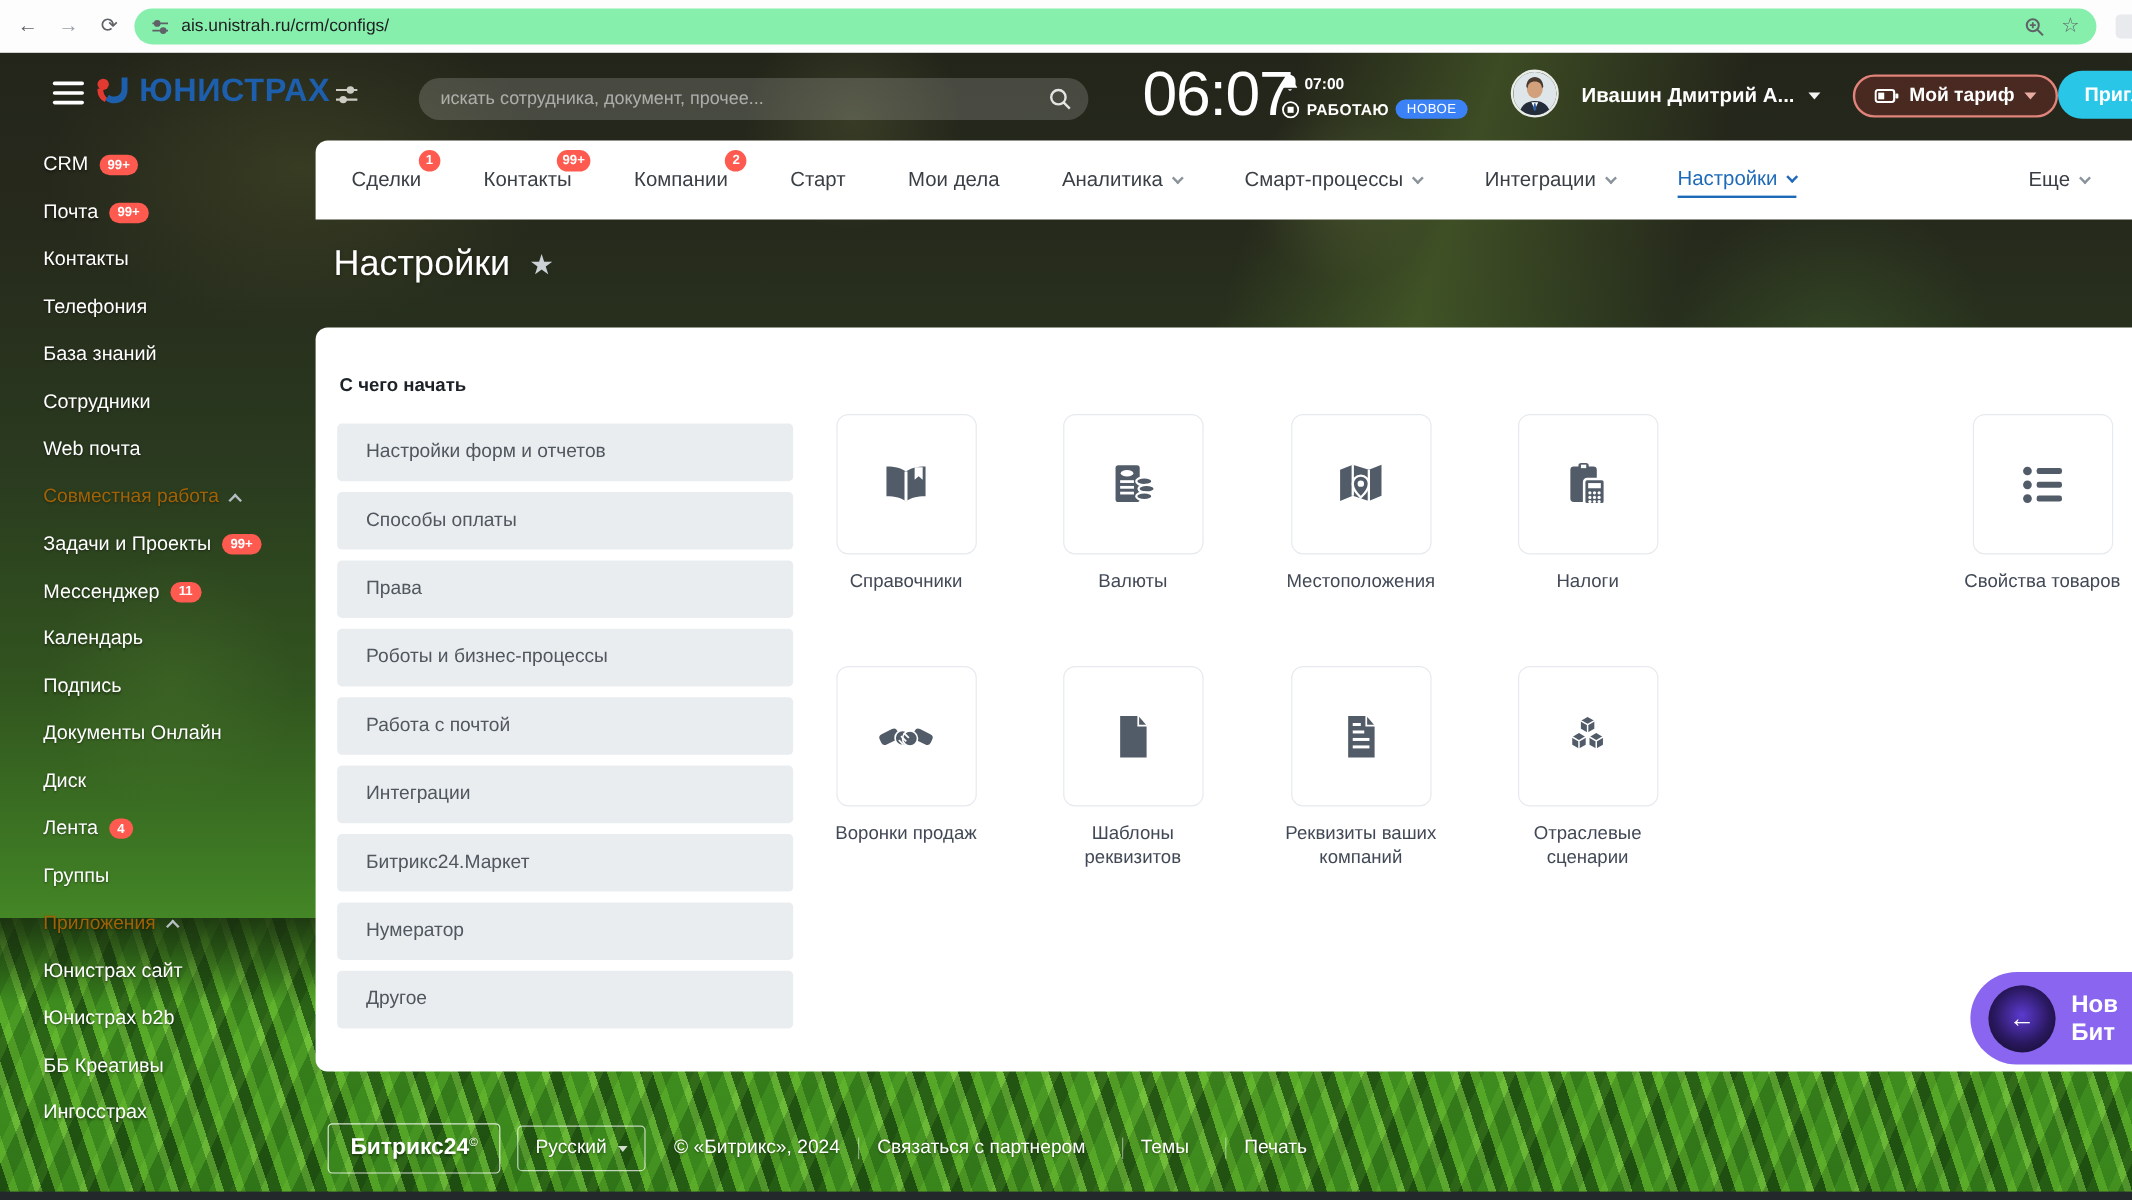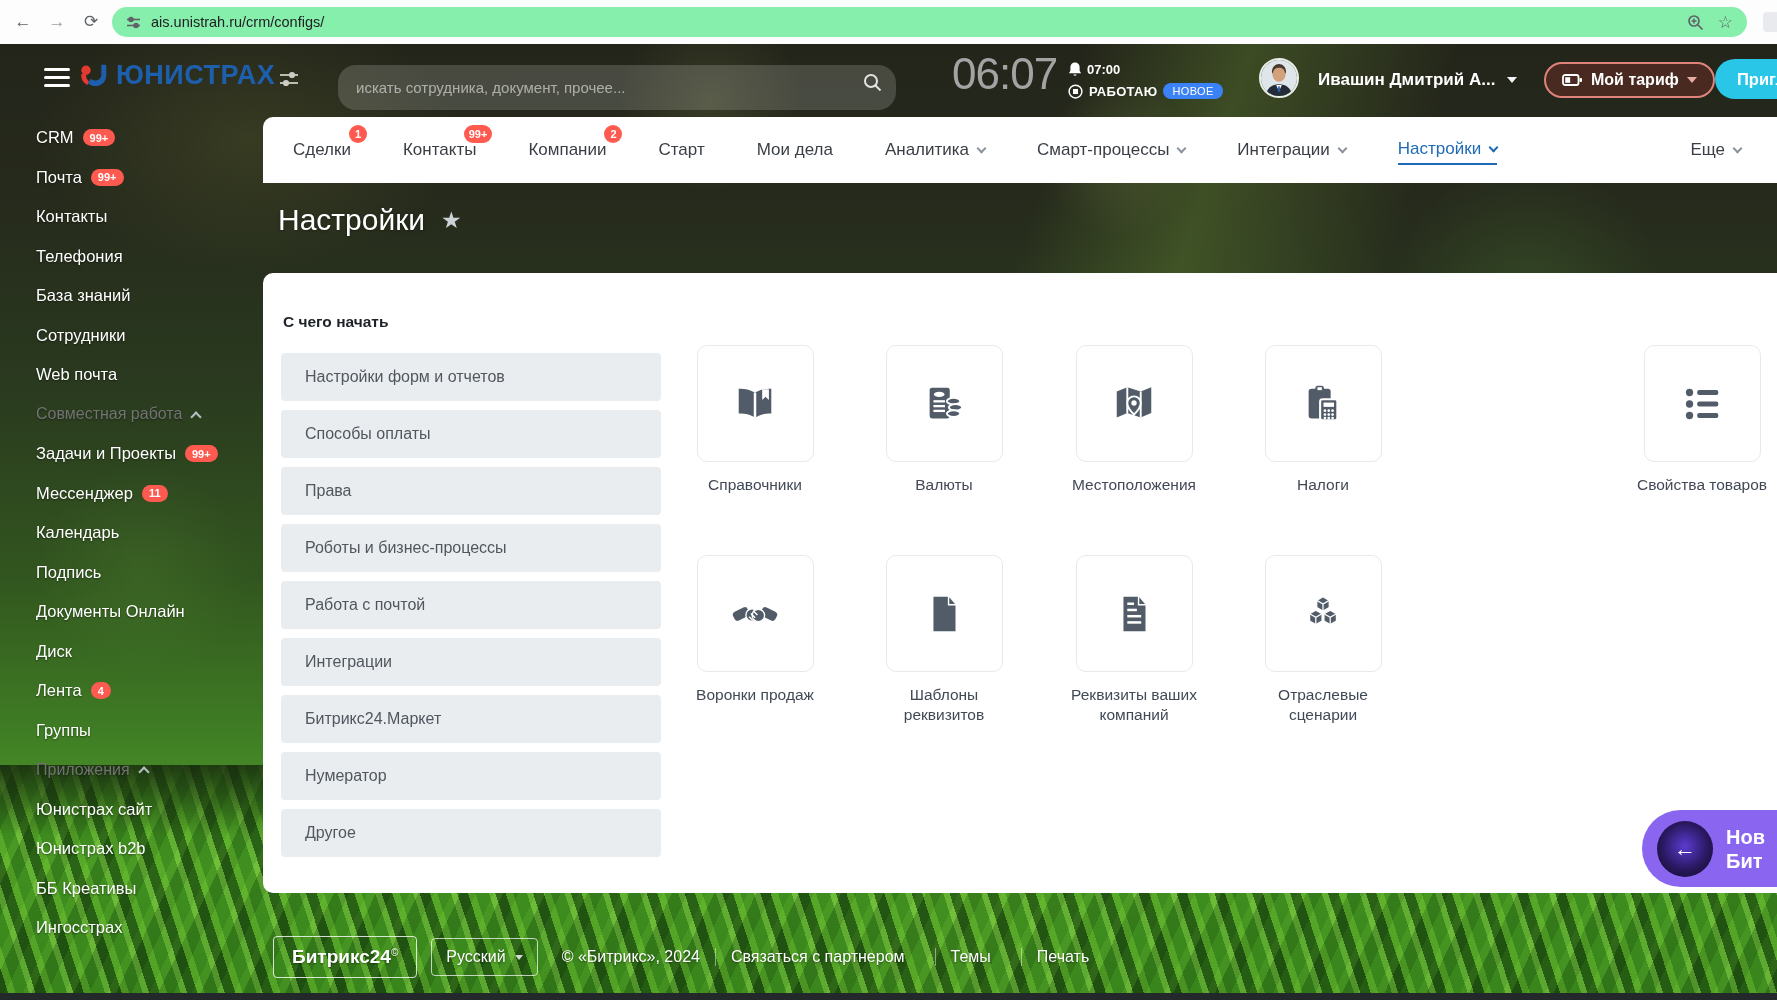--- a/index.html
+++ b/index.html
@@ -36,43 +36,43 @@
   }
   .bottombar { position:absolute; left:0; right:0; bottom:0; height:7px; background:#23282b; z-index:60; }
 
   
   .ahead { position:absolute; top:44px; left:0; width:100%; height:72px; z-index:30;margin-left:32px; }
   .hamb { position:absolute; left:12px; top:24px; width:26px; height:21px; cursor:pointer; }
   .hamb span { display:block; height:3px; background:#fff; border-radius:2px; margin-bottom:5px; }
   .logo { position:absolute; left:46px; top:14px; display:flex; align-items:center; }
   .logo-text { font-size:27px; font-weight:800; color:#1d5fad; letter-spacing:.5px; margin-left:6px; }
   .tune { position:absolute; left:248px; top:27px; opacity:.85; cursor:pointer; }
-  .search { position:absolute; left:306px; top:21px; width:558px; height:45px; }
+  .search { position:absolute; left:317px; top:21px; width:558px; height:35px; }
   .search input { width:100%; height:100%; border:none; outline:none; background:rgba(255,255,255,.17); border-radius:18px; padding:0 46px 0 18px; font-size:15px; color:#fff; font-family:inherit; }
   .search input::placeholder { color:rgba(255,255,255,.55); }
   .search .mag { position:absolute; right:14px; top:8px; }
-  .clock { position:absolute; left:920px; top:5px; font-size:44px; font-weight:200; color:#a3a3a3; letter-spacing:-1px; }
+  .clock { position:absolute; left:920px; top:5px; font-size:52px; font-weight:200; color:#ffffff; letter-spacing:-1px; }
   .tstat { position:absolute; left:1036px; top:18px; color:#fff; }
   .tstat .r1 { display:flex; align-items:center; gap:5px; font-size:13px; font-weight:700; }
   .tstat .r2 { display:flex; align-items:center; gap:6px; margin-top:6px; font-size:13px; font-weight:700; letter-spacing:.3px; }
   .newbadge { background:#3b82f6; color:#fff; font-size:11px; font-weight:400; padding:2px 9px; border-radius:9px; letter-spacing:.4px; }
   .avatar { position:absolute; left:1227px; top:14px; width:40px; height:40px; border-radius:50%; overflow:hidden; border:2px solid rgba(255,255,255,.9); cursor:pointer; }
   .uname { position:absolute; left:1286px; top:26px; display:flex; align-items:center; gap:12px; color:#fff; font-size:17px; font-weight:700; cursor:pointer; }
   .caret { width:0; height:0; border-left:5px solid transparent; border-right:5px solid transparent; border-top:6px solid #fff; opacity:.95; }
   .tariff { position:absolute; left:1512px; top:18px; height:36px; border:2px solid #e0837a; background:rgba(150,50,45,.33); border-radius:20px; display:flex; align-items:center; gap:8px; padding:0 16px; color:#fff; font-size:16px; font-weight:700; cursor:pointer; }
   .tariff .caret { border-top-color:#f2b3aa; }
   .invite { position:absolute; left:1683px; top:15px; height:40px; width:170px; background:#29c6e8; border-radius:22px; display:flex; align-items:center; padding-left:22px; color:#fff; font-size:16.5px; font-weight:700; cursor:pointer; }
 
   
   .sidebar { position:absolute; left:0; top:118px; width:263px; z-index:20; }
   .spanel { position:absolute; left:0; width:244px; background:rgba(6,10,5,.22); z-index:-1; }
   .spanel1 { top:276px; height:356px; border-radius:0 14px 14px 0; }
   .spanel2 { top:632px; height:250px; border-radius:0 14px 0 0; }
   .s-item { height:39.5px; display:flex; align-items:center; padding-left:36px; color:#fff; font-size:16.5px; cursor:pointer; text-shadow:0 1px 2px rgba(0,0,0,.45); white-space:nowrap; }
-  .s-section { color:#737373; font-size:16px; cursor:pointer; text-shadow:0 1px 2px rgba(0,0,0,.4); }
+  .s-section { color:#a16207; font-size:16px; cursor:pointer; text-shadow:0 1px 2px rgba(0,0,0,.4); }
   .chv-up { width:8px; height:8px; border-right:2px solid #b6bec4; border-bottom:2px solid #b6bec4; transform:rotate(-135deg); display:inline-block; margin-left:10px; margin-top:5px; }
   .badge { background:#ff5a50; color:#fff; font-size:11px; font-weight:700; border-radius:10px; padding:2.5px 7px; margin-left:9px; text-shadow:none; }
 
   
   .topnav { position:absolute; left:263px; top:117px; right:0; height:66px; background:#fff; border-radius:10px 0 0 0; display:flex; align-items:center; padding:0 30px; gap:52px; z-index:25; }
   .tab { position:relative; font-size:17px; color:#3a3f45; cursor:pointer; display:flex; align-items:center; white-space:nowrap; padding:4px 0; }
   .tab .chv { width:7px; height:7px; border-right:2px solid #8b939c; border-bottom:2px solid #8b939c; transform:rotate(45deg); margin-left:9px; margin-top:-4px; }
   .tab.active { color:#1f6ab8; border-bottom:2px solid #1f6ab8; }
   .tab.active .chv { border-color:#1f6ab8; }
   .tab-badge { position:absolute; top:-11px; right:-16px; background:#ff5a50; color:#fff; font-size:11px; font-weight:700; border-radius:9px; min-width:18px; height:18px; display:flex; align-items:center; justify-content:center; padding:0 5px; }

